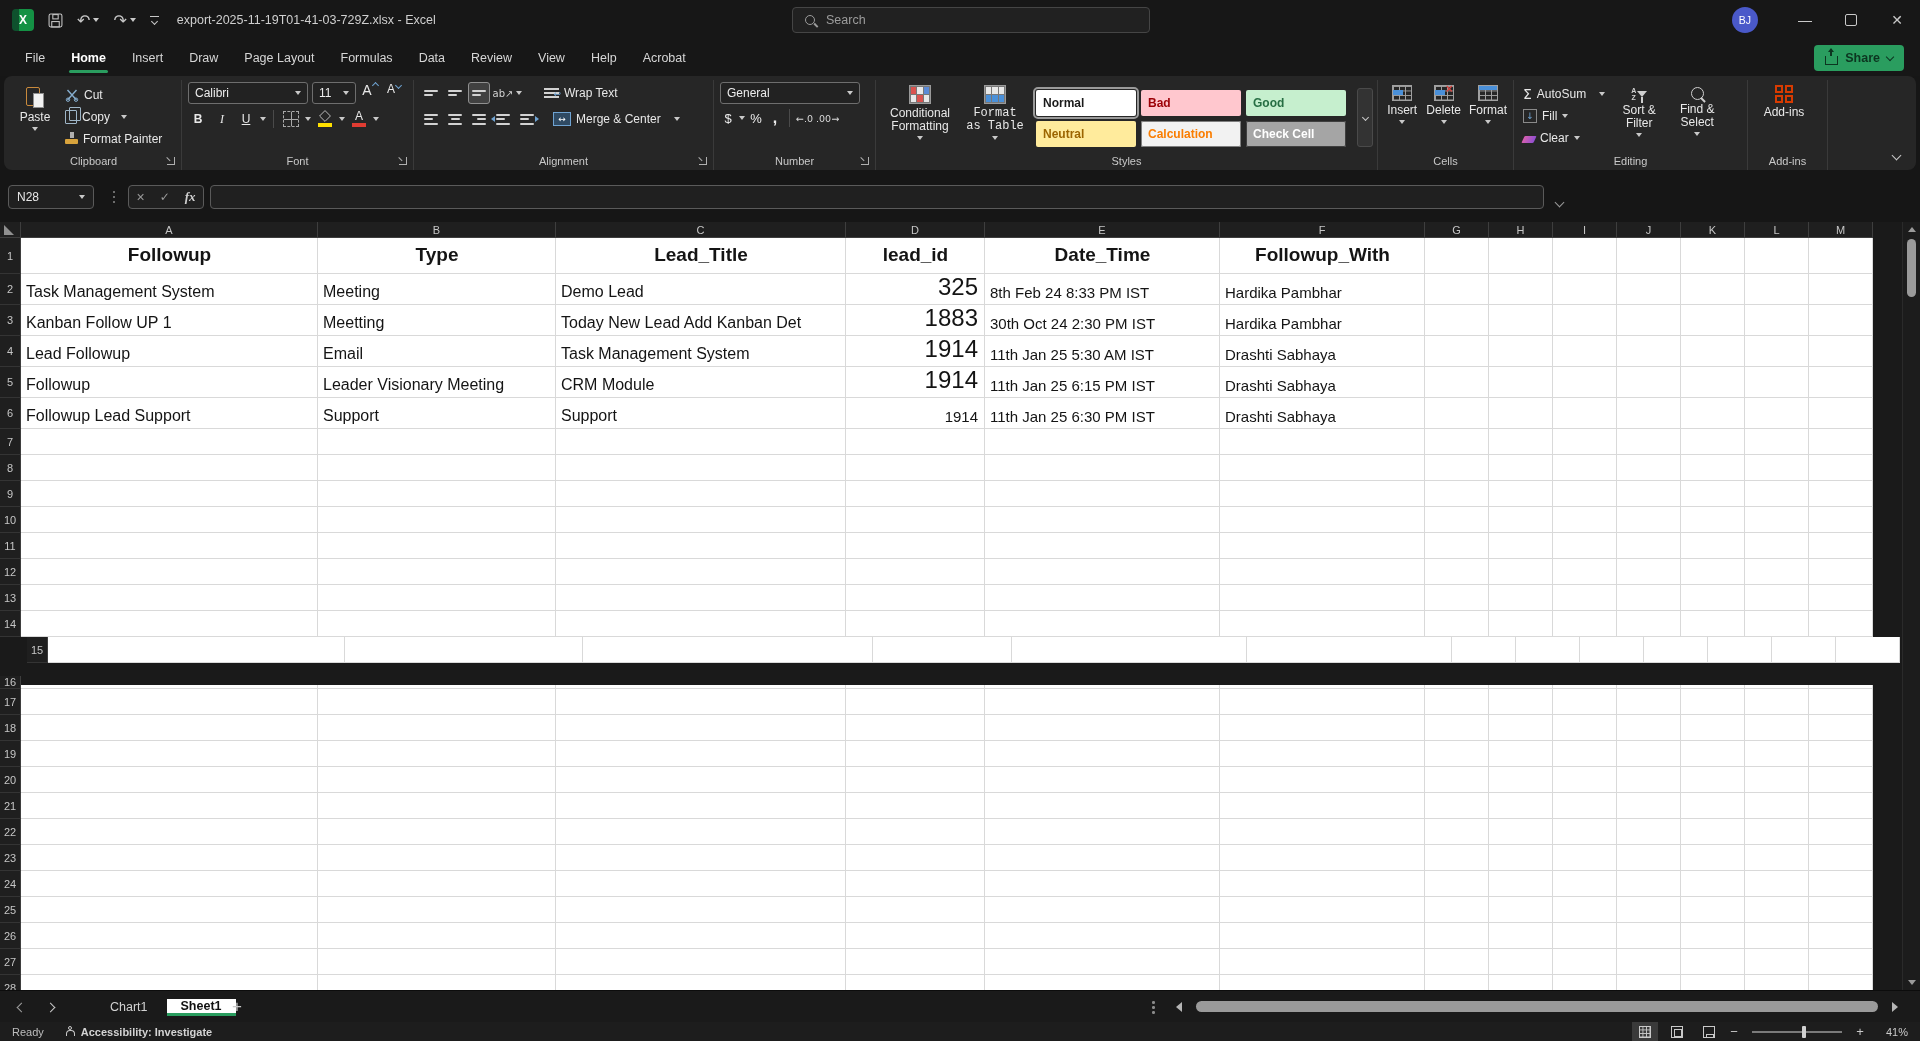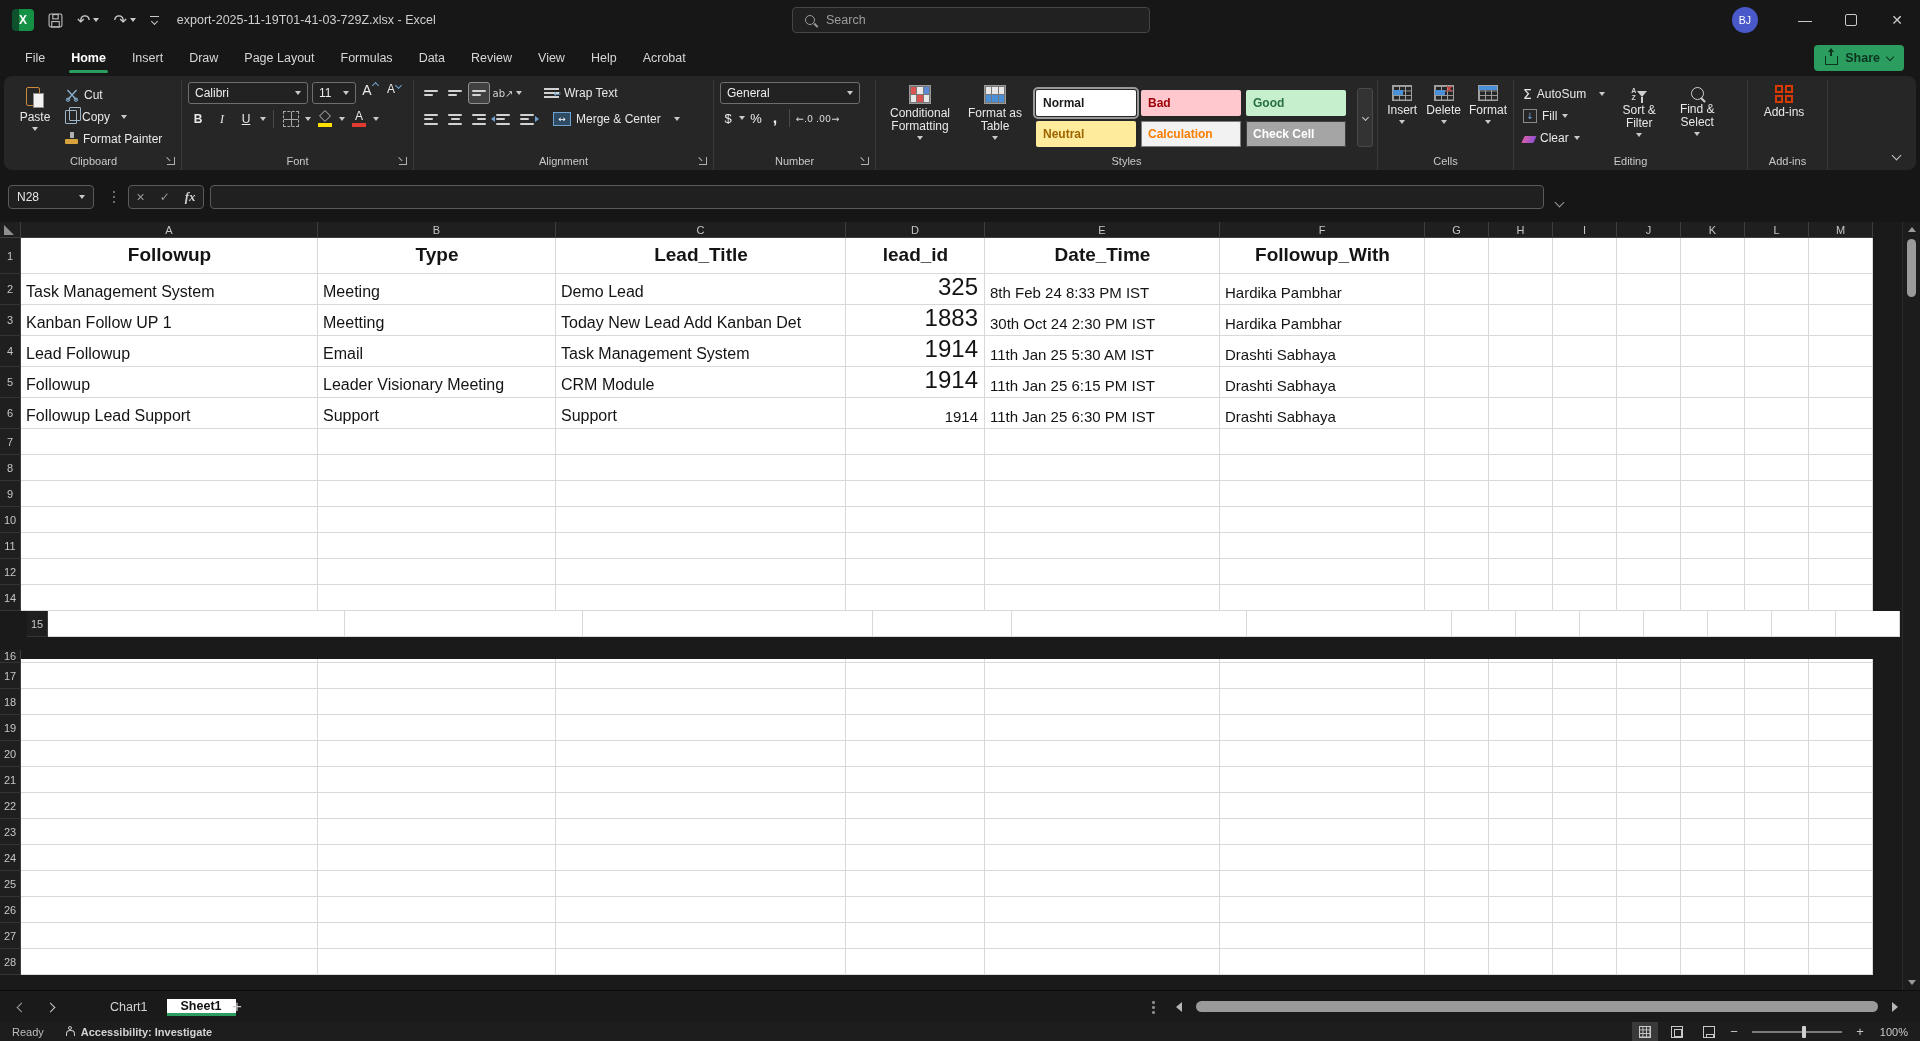--- a/index.html
+++ b/index.html
@@ -91,21 +91,21 @@
   .nico{min-width:16px;height:20px;display:flex;align-items:center;justify-content:center;color:#ececec;font-size:13px;}
   .dec9{font-size:9.5px;color:#d8d8d8;}
   .cfico{width:18px;height:15px;border:1px solid #9a9a9a;display:grid;grid-template-columns:1fr 1fr 1fr;grid-template-rows:1fr 1fr;gap:1px;background:#777;padding:1px;}
   .cfico i{background:#e8e8e8;}
   .cfico i.r{background:#d9534f;}
   .cfico i.b{background:#5a8ad6;}
   .ftico{width:18px;height:15px;border:1px solid #9a9a9a;display:grid;grid-template-columns:1fr 1fr 1fr;grid-template-rows:1fr 1fr;gap:1px;background:#777;padding:1px;}
   .ftico i{background:#e8e8e8;}
   .ftico i.b{background:#4a90d9;}
   .biglbl{width:72px;}
-  .biglbl2{width:62px;}
+  .biglbl2{width:62px;font-family:Liberation Mono, monospace;}
   .gallery{display:grid;grid-template-columns:repeat(3,100px);grid-auto-rows:26px;gap:5px;align-content:center;margin:3px 2px 0 4px;}
   .gcell{display:flex;align-items:center;padding-left:7px;font-size:12px;font-weight:bold;border-radius:2px;box-sizing:border-box;white-space:nowrap;overflow:hidden;}
   .gsel{outline:2px solid #9a9a9a;outline-offset:1px;}
   .morestrip{width:15px;height:57px;background:#333333;border:1px solid #4a4a4a;border-radius:3px;display:flex;align-items:center;justify-content:center;align-self:center;margin-left:5px;}
   .morestrip .chev{width:4px;height:4px;}
   .cellico{width:18px;height:14px;border:1px solid #a0a0a0;position:relative;background:
      linear-gradient(#a0a0a0 1px,transparent 1px) 0 0/100% 4.5px,
      linear-gradient(90deg,#a0a0a0 1px,transparent 1px) 0 0/6px 100%;}
   .cellico::before{content:"";position:absolute;left:0;top:4px;width:10px;height:5px;background:#4a90d9;}
   .cellico.del::after{content:"×";position:absolute;right:0;top:-3px;color:#d64541;font-weight:bold;font-size:12px;}
@@ -749,20 +749,36 @@
         <div class="cell" style="width: 205px;"></div>
         <div class="cell" style="width: 64px;"></div>
         <div class="cell" style="width: 64px;"></div>
         <div class="cell" style="width: 64px;"></div>
         <div class="cell" style="width: 64px;"></div>
         <div class="cell" style="width: 64px;"></div>
         <div class="cell" style="width: 64px;"></div>
         <div class="cell" style="width: 64px;"></div>
       </div>
       <div class="grow" style="height: 26px;">
+        <div class="grwh">13</div>
+        <div class="cell" style="width: 297px;"></div>
+        <div class="cell" style="width: 238px;"></div>
+        <div class="cell" style="width: 290px;"></div>
+        <div class="cell" style="width: 139px;"></div>
+        <div class="cell" style="width: 235px;"></div>
+        <div class="cell" style="width: 205px;"></div>
+        <div class="cell" style="width: 64px;"></div>
+        <div class="cell" style="width: 64px;"></div>
+        <div class="cell" style="width: 64px;"></div>
+        <div class="cell" style="width: 64px;"></div>
+        <div class="cell" style="width: 64px;"></div>
+        <div class="cell" style="width: 64px;"></div>
+        <div class="cell" style="width: 64px;"></div>
+      </div>
+      <div class="grow" style="height: 26px;">
         <div class="grwh">14</div>
         <div class="cell" style="width: 297px;"></div>
         <div class="cell" style="width: 238px;"></div>
         <div class="cell" style="width: 290px;"></div>
         <div class="cell" style="width: 139px;"></div>
         <div class="cell" style="width: 235px;"></div>
         <div class="cell" style="width: 205px;"></div>
         <div class="cell" style="width: 64px;"></div>
         <div class="cell" style="width: 64px;"></div>
         <div class="cell" style="width: 64px;"></div>
@@ -1035,17 +1051,17 @@
           <span class="ic-pl"></span>
         </span>
       <span class="vbtn">
           <span class="ic-pb"></span>
         </span>
       <span class="zmins">−</span>
       <span class="ztrack">
           <span class="zthumb"></span>
         </span>
       <span class="zmins">+</span>
-      <span class="zlabel">100%</span>
+      <span class="zlabel">41%</span>
     </div>
   </div>
 
 </div>
 
 </body></html>

